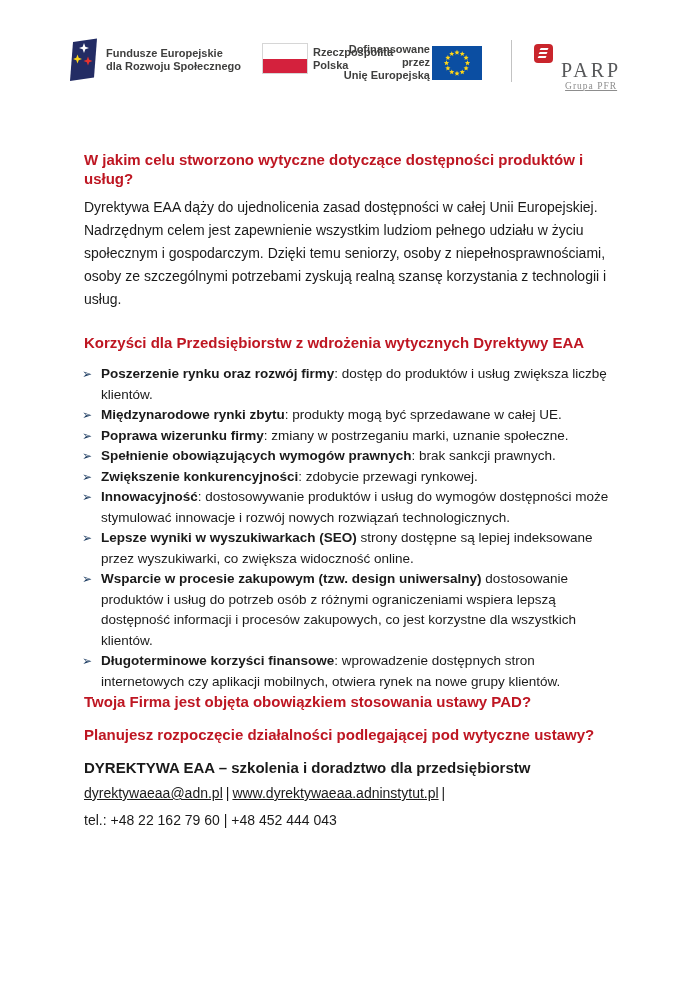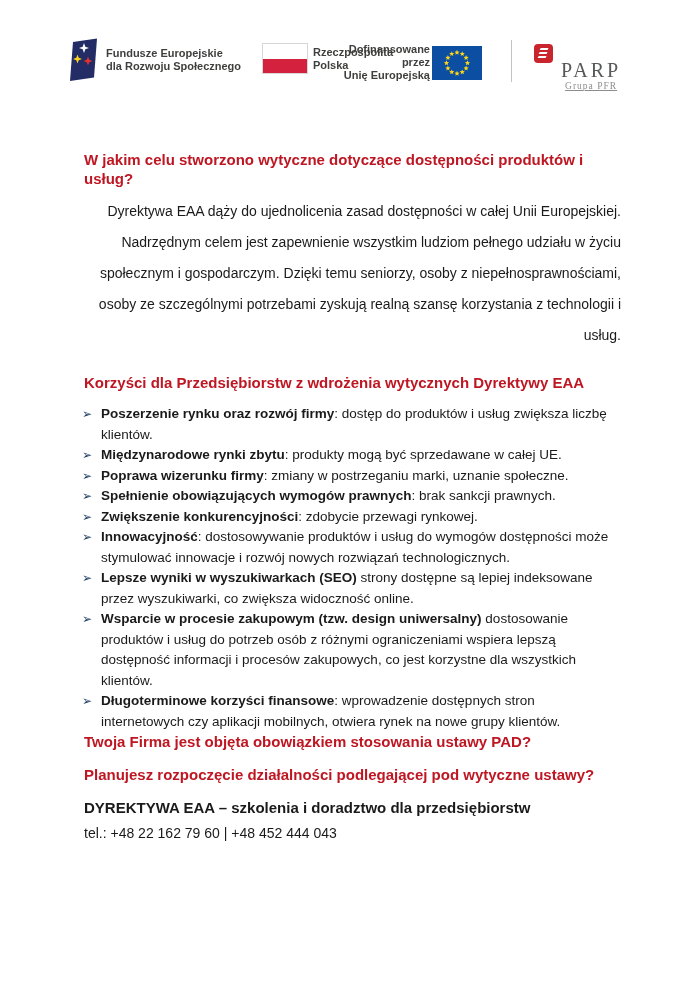--- a/index.html
+++ b/index.html
@@ -25,21 +25,21 @@
   .parp-icon i:nth-child(1){left:6px;top:4px;width:8px;}
   .parp-icon i:nth-child(2){left:5px;top:8px;width:8px;}
   .parp-icon i:nth-child(3){left:4px;top:12px;width:8px;}
   .parp-text{display:flex;flex-direction:column;align-items:center;margin-top:18px;}
   .parp-name{font-family:"Liberation Serif","DejaVu Serif",serif;font-size:20px;letter-spacing:3px;color:#57585a;line-height:22px;}
   .parp-sub{font-family:"Liberation Serif","DejaVu Serif",serif;font-size:9.5px;letter-spacing:1px;color:#8d8d8d;line-height:11px;text-decoration:underline;}
   
   .content{position:absolute;left:84px;top:89px;width:537px;}
   .h-red{color:#be1622;font-size:15px;font-weight:700;line-height:19px;margin:0;}
   .h1{margin-top:61px;}
-  .para{font-size:14px;line-height:31px;margin-top:8px;white-space:pre-line;text-align:right;}
+  .para{font-size:14px;line-height:23px;margin-top:8px;white-space:pre-line;}
   .h2{margin-top:22px;}
   ul.benefits{list-style:none;margin:12px 0 0 0;padding:0;font-size:13.5px;line-height:20.5px;}
   ul.benefits li{position:relative;padding-left:17px;margin:0;}
   ul.benefits .marker{position:absolute;left:-2px;top:0;color:#17375d;font-size:12px;}
   ul.benefits strong{font-weight:700;}
   .questions{}
   .questions .h-red{margin-bottom:14px;}
   .invite{font-size:15px;font-weight:700;margin-top:44px;line-height:20px;}
   .project{font-size:15px;font-weight:700;line-height:20px;}
   .contact{font-size:14px;line-height:24px;margin-top:3px;}
@@ -131,16 +131,19 @@
         <li><span class="marker">➢</span><strong>Długoterminowe korzyści finansowe</strong><span>: wprowadzenie dostępnych stron internetowych czy aplikacji mobilnych, otwiera rynek na nowe grupy klientów.</span></li>
       </ul>
 
     <div class="questions">
       <p class="h-red">Twoja Firma jest objęta obowiązkiem stosowania ustawy PAD?</p>
       <p class="h-red">Planujesz rozpoczęcie działalności podlegającej pod wytyczne ustawy?</p>
     </div>
 
     <div class="project">DYREKTYWA EAA – szkolenia i doradztwo dla przedsiębiorstw</div>
 
+    <div class="contact">
+      <a>dyrektywaeaa@adn.pl</a><span class="sep">|</span><a>www.dyrektywaeaa.adninstytut.pl</a><span class="sep">|</span>
+    </div>
     <div class="contact">tel.: +48 22 162 79 60 | +48 452 444 043</div>
 
   </div>
 </div>
 
 </body></html>

